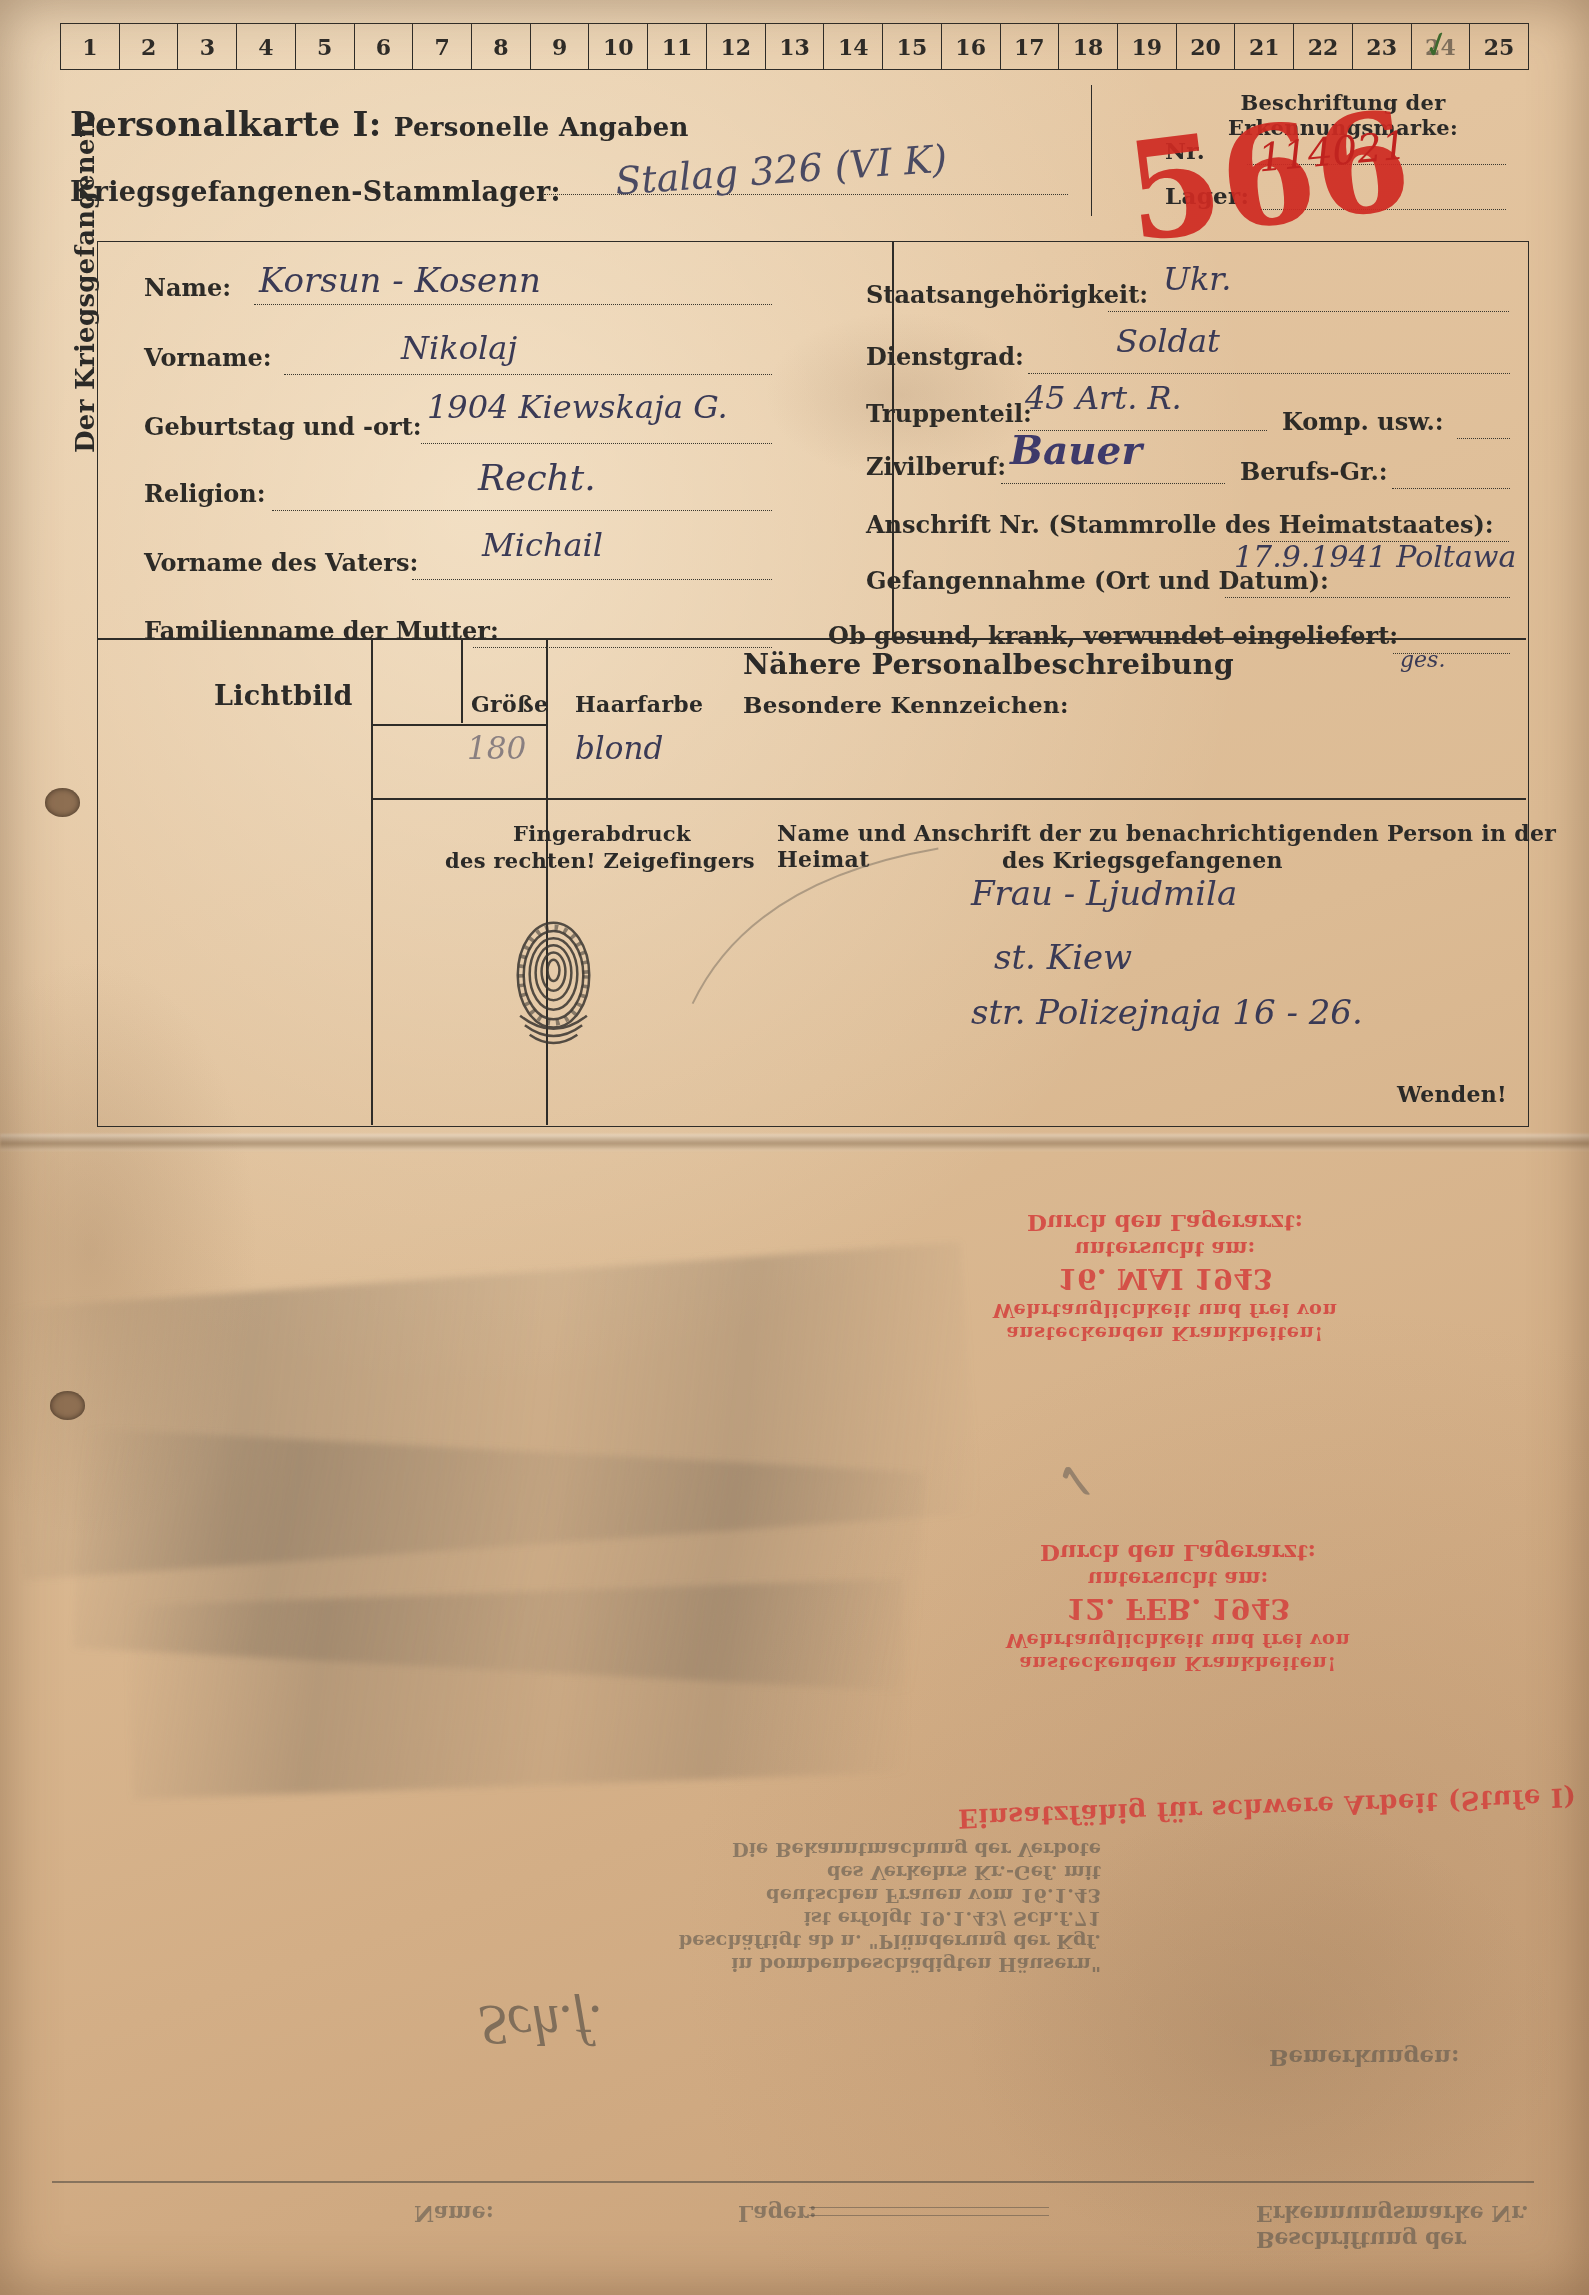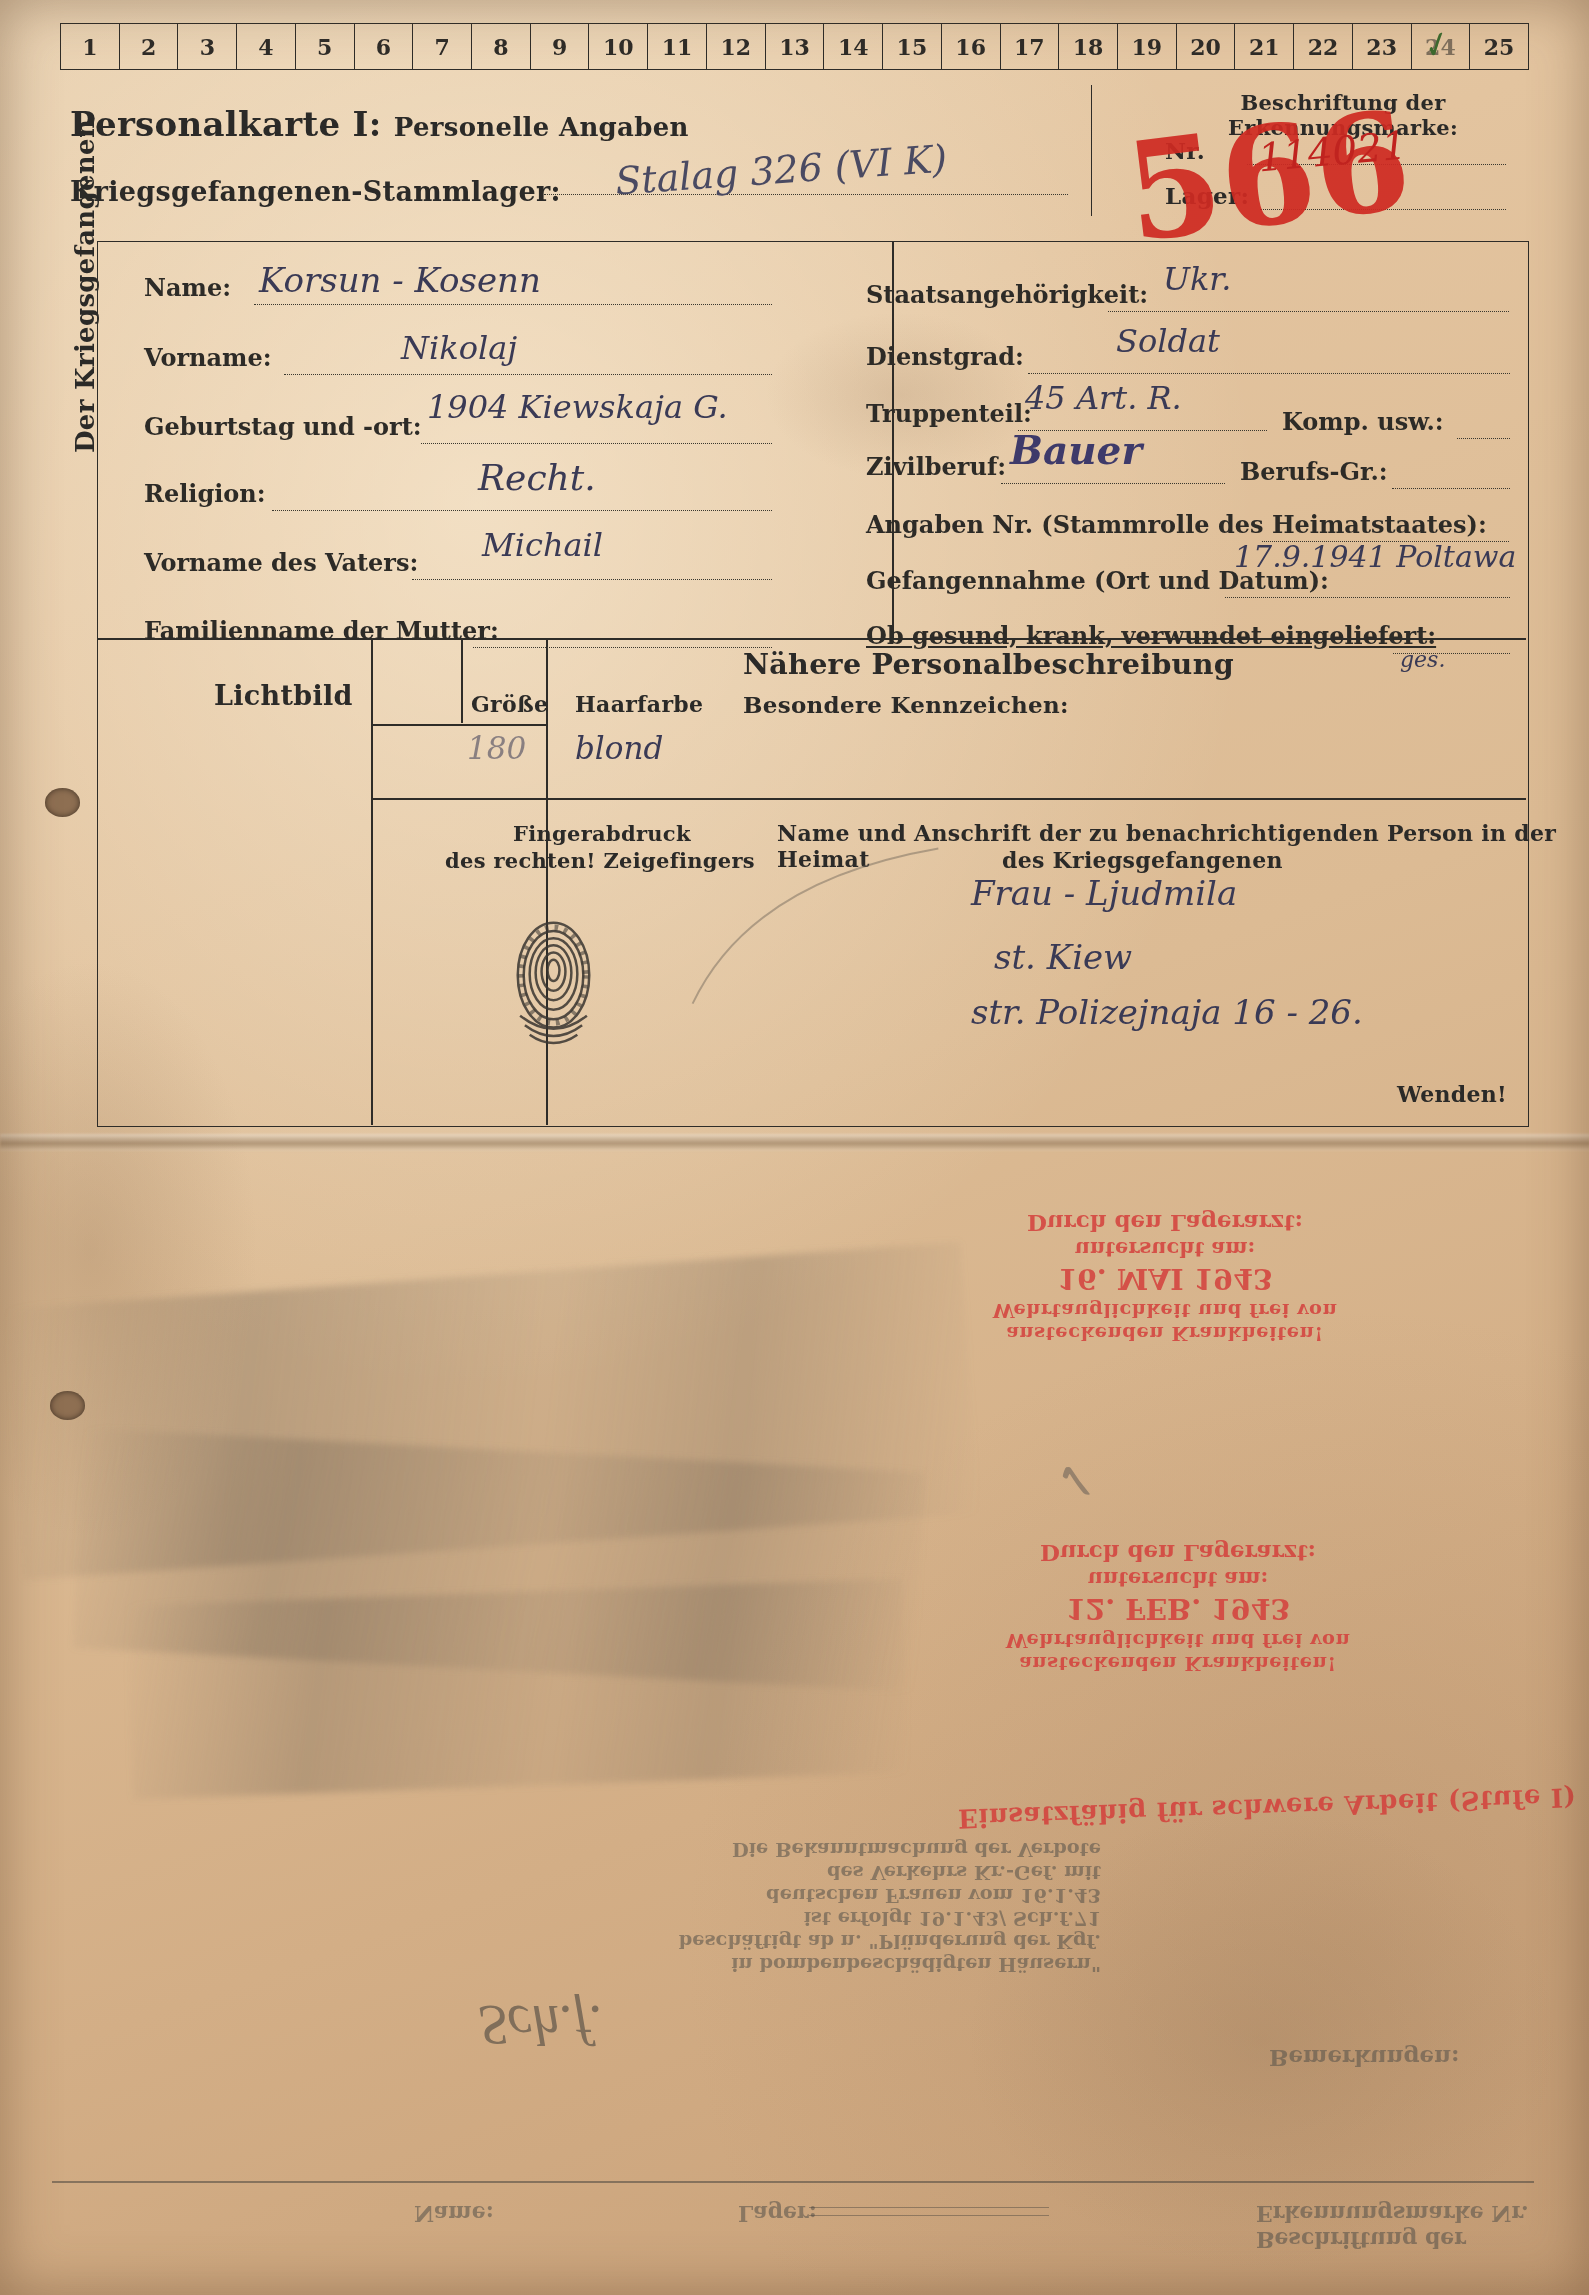--- a/index.html
+++ b/index.html
@@ -363,28 +363,28 @@
     <div class="hw hand" style="left:1025px; top:379px; font-size:32px;">45 Art. R.</div>
     <div class="fld label" style="left:1282px; top:407px;">Komp. usw.:</div>
     <div class="fldline" style="left:1457px; top:438px; width:53px;"></div>
 
     <div class="fld label" style="left:866px; top:452px;">Zivilberuf:</div>
     <div class="fldline" style="left:1001px; top:483px; width:224px;"></div>
     <div class="hw hand" style="left:1010px; top:427px; font-size:39px; color:#3e3a6a; font-weight:700;">Bauer</div>
     <div class="fld label" style="left:1240px; top:457px;">Berufs-Gr.:</div>
     <div class="fldline" style="left:1392px; top:488px; width:118px;"></div>
 
-    <div class="fld label" style="left:866px; top:510px;">Angaben Nr. (Stammrolle des Heimatstaates):</div>
+    <div class="fld label" style="left:866px; top:510px;">Anschrift Nr. (Stammrolle des Heimatstaates):</div>
     <div class="fldline" style="left:1262px; top:541px; width:247px;"></div>
 
     <div class="fld label" style="left:866px; top:566px;">Gefangennahme (Ort und Datum):</div>
     <div class="fldline" style="left:1225px; top:597px; width:285px;"></div>
     <div class="hw hand" style="left:1234px; top:539px; font-size:30px;text-align:center;">17.9.1941 Poltawa</div>
 
-    <div class="fld label" style="left:866px; top:621px;text-decoration:underline;">Ob gesund, krank, verwundet eingeliefert:</div>
+    <div class="fld label" style="left:828px; top:621px;">Ob gesund, krank, verwundet eingeliefert:</div>
     <div class="fldline" style="left:1393px; top:653px; width:117px;"></div>
     <div class="hw hand" style="left:1400px; top:599px; font-size:22px;margin-top:48px;">ges.</div>
 
     <div class="fld fraktur ink" style="left:214px; top:680px; font-size:27px;">Lichtbild</div>
     <div class="fld fraktur ink" style="left:743px; top:647px; font-size:28.5px;">Nähere Personalbeschreibung</div>
 
     <div class="fld fraktur ink" style="left:471px; top:691px; font-size:22px;">Größe</div>
     <div class="fld fraktur ink" style="left:575px; top:691px; font-size:22px;">Haarfarbe</div>
     <div class="hw hand" style="left:467px; top:730px; font-size:31px; opacity:.55;">180</div>
     <div class="hw hand" style="left:575px; top:730px; font-size:31px;">blond</div>

